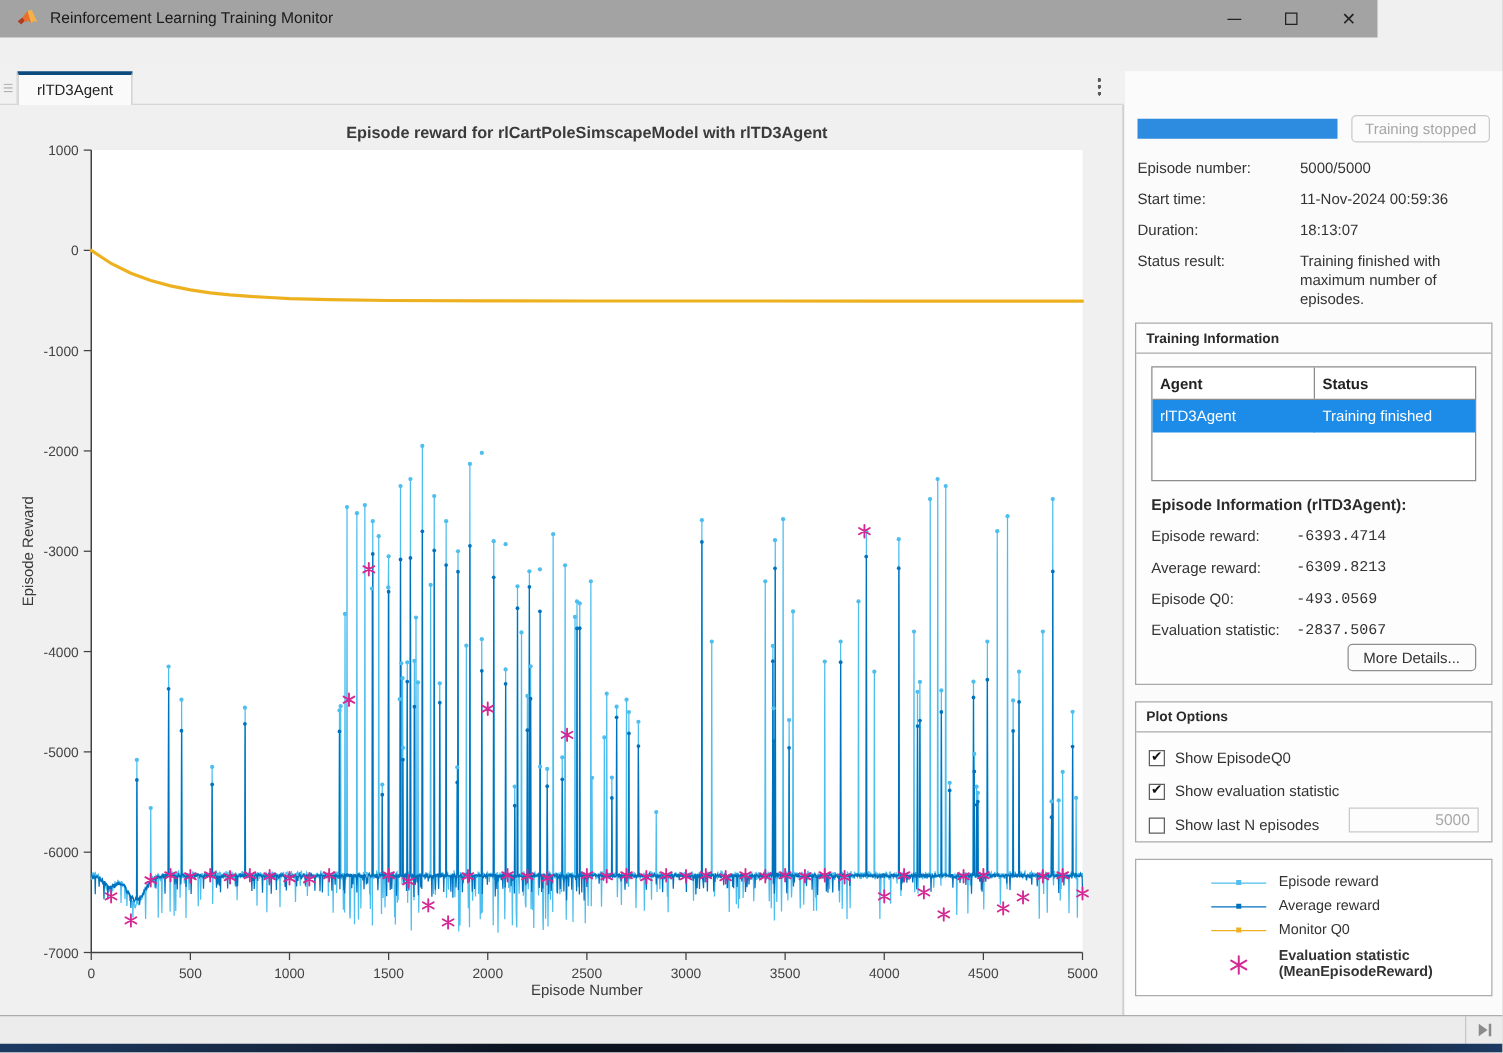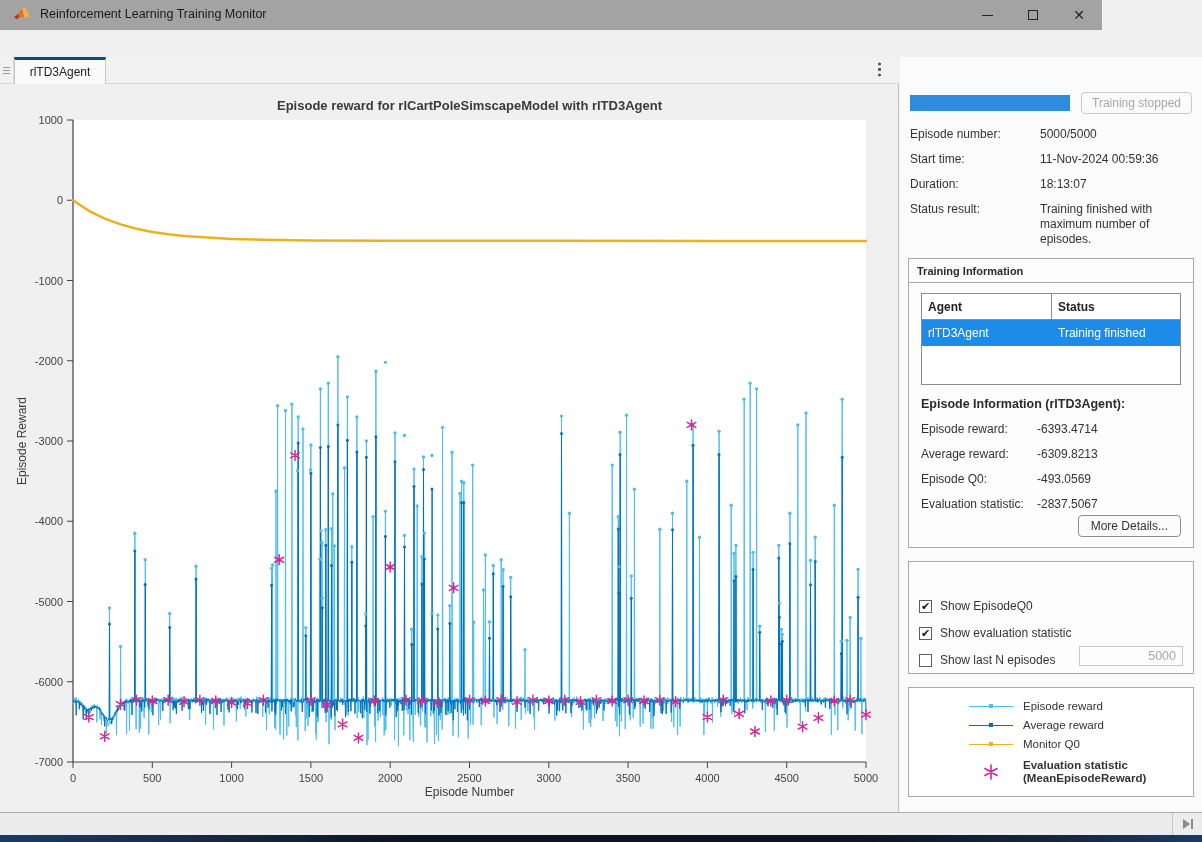--- a/index.html
+++ b/index.html
@@ -62,21 +62,21 @@
   .agent-table { position:absolute; left:12px; top:34px; width:260px; height:92px; border:1px solid #8c8c8c; background:#ffffff; }
   .at-row { display:flex; height:26px; align-items:center; }
   .at-head { border-bottom:1px solid #8c8c8c; font-weight:bold; }
   .at-cell-agent { width:130px; padding-left:6px; font-size:12px; color:#222; border-right:1px solid #8c8c8c; height:100%; display:flex; align-items:center; }
   .at-cell-status { flex:1; padding-left:6px; font-size:12px; color:#222; height:100%; display:flex; align-items:center; }
   .at-row.selected { background:#1d8ce8; }
   .at-row.selected .at-cell-agent, .at-row.selected .at-cell-status { color:#ffffff; border-right-color:#1d8ce8; }
 
   .epi-title { position:absolute; left:12px; top:138px; font-size:12.5px; font-weight:bold; color:#2b2b2b; }
   .epi-label { position:absolute; left:12px; font-size:12px; color:#333; }
-  .epi-value { position:absolute; left:128px; font-size:12px; color:#333; }
+  .epi-value { position:absolute; left:128px; font-size:12px; color:#333;font-family:Liberation Mono, monospace; }
   .details-btn { position:absolute; right:12px; bottom:10px; height:22px; padding:0 12px; border:1px solid #8f8f8f; border-radius:4px;
      background:#fcfcfc; color:#333; font-size:12px; font-family:inherit; }
 
   
   .opt-row { position:absolute; left:10px; height:16px; display:flex; align-items:center; }
   .cbx { width:13px; height:13px; border:1px solid #5f5f5f; background:#fff; display:inline-flex; align-items:center; justify-content:center; margin-right:8px; }
   .cbx .check { font-size:11px; line-height:11px; color:#111; display:none; transform:translateY(-0.5px); }
   .cbx.checked .check { display:block; }
   .opt-label { font-size:12px; color:#333; white-space:nowrap;text-align:right; }
   .n-input { position:absolute; right:10px; top:84px; width:104px; height:20px; border:1px solid #c9c9c9; background:#fdfdfd;
@@ -438,20 +438,23 @@
       <span class="epi-label" style="top:188px">Average reward:</span>
       <span class="epi-value" style="top:188px">-6309.8213</span>
       <span class="epi-label" style="top:213px">Episode Q0:</span>
       <span class="epi-value" style="top:213px">-493.0569</span>
       <span class="epi-label" style="top:238px">Evaluation statistic:</span>
       <span class="epi-value" style="top:238px">-2837.5067</span>
       <button class="details-btn">More Details...</button>
     </div>
 
     <div class="box" style="top:504px; height:113px;">
+      <div class="box-header">
+        <span class="box-title">Plot Options</span>
+      </div>
       <div class="opt-row" style="top:36px">
         <span class="cbx checked">
             <span class="check">✔</span>
           </span>
         <span class="opt-label">Show EpisodeQ0</span>
       </div>
       <div class="opt-row" style="top:63px">
         <span class="cbx checked">
             <span class="check">✔</span>
           </span>

